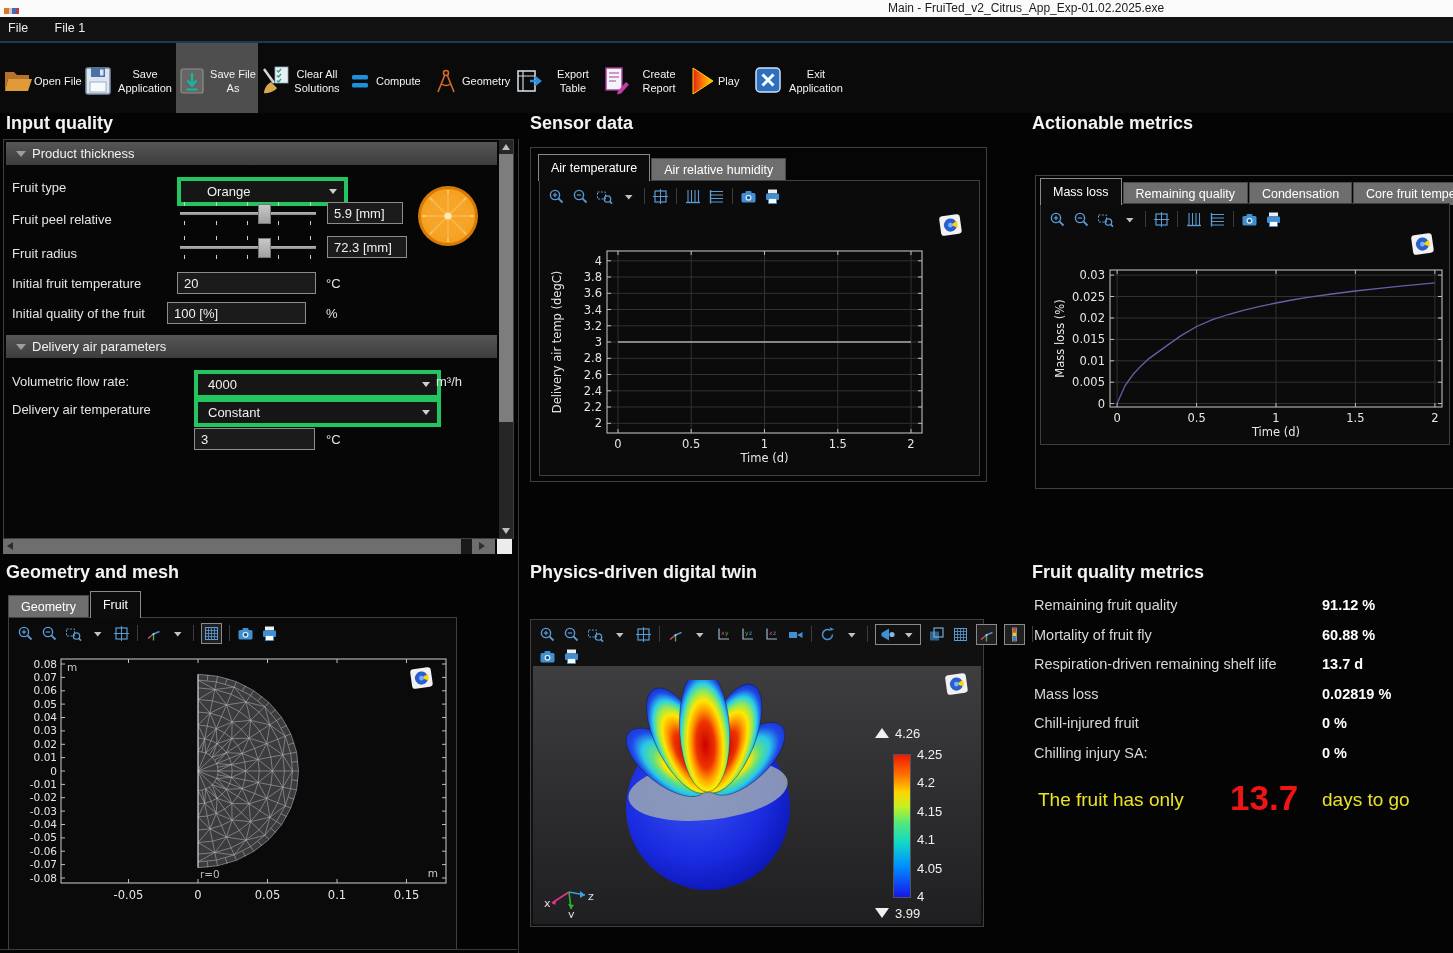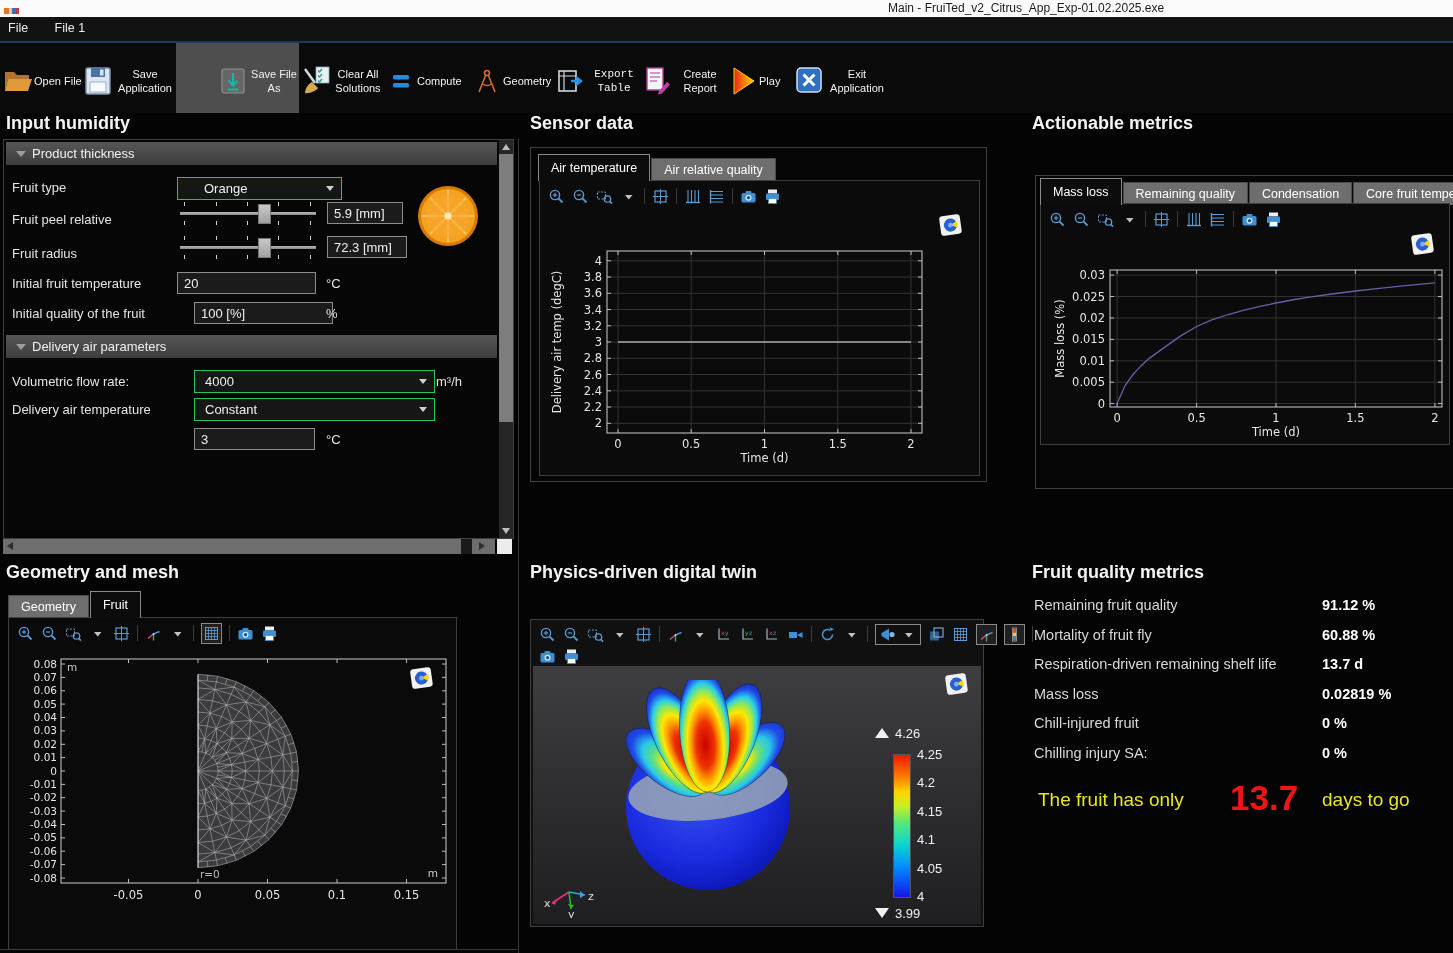--- a/index.html
+++ b/index.html
@@ -10,31 +10,31 @@
   .titlebar .title{position:absolute;left:888px;top:1px;font-size:12px;color:#1c1c1c;white-space:nowrap;}
   .app-icon{position:absolute;left:4px;top:3px;width:16px;height:11px;}
   
   .menubar{position:absolute;left:0;top:17px;right:0;height:24px;background:#121212;border-bottom:2px solid #1c3a55;}
   .menu-item{display:inline-block;padding:4px 11px 0 11px;font-size:12.5px;color:#ececec;cursor:default;}
   .menu-item:first-child{padding-left:8px;}
   
   .toolbar{position:absolute;left:0;top:43px;right:0;height:70px;background:#0a0a0a;display:flex;align-items:stretch;padding-left:2px;}
   .tool-btn{display:flex;flex-direction:row;align-items:center;padding-top:7px;font-size:11px;color:#f2f2f2;text-align:center;line-height:1.2;}
   .tool-btn svg{width:32px;height:32px;margin-bottom:2px;flex:none;}
-  .tool-btn.active{background:#4e4e4e;padding-left:41px;}
+  .tool-btn.active{background:#4e4e4e;}
   
   .sec-title{position:absolute;font-size:18px;font-weight:bold;color:#f4f4f4;white-space:nowrap;}
   
   .panel{position:absolute;border:1px solid #3f3f3f;background:#060606;}
   .sec-header{position:absolute;left:2px;right:16px;height:23px;background:linear-gradient(#565656,#3d3d3d);
               display:flex;align-items:center;font-size:13px;color:#f0f0f0;padding-left:26px;}
   .sec-header .tri{position:absolute;left:10px;top:9px;width:0;height:0;border-left:5px solid transparent;border-right:5px solid transparent;border-top:6px solid #9d9d9d;}
   .row-label{position:absolute;left:8px;font-size:13px;color:#e4e4e4;white-space:nowrap;}
   .unit{position:absolute;font-size:13px;color:#e4e4e4;}
-  .dd{position:absolute;height:21px;background:#161616;border:1px solid #22c55e;font-size:13px;color:#f0f0f0;display:flex;align-items:center;cursor:default;}
+  .dd{position:absolute;height:21px;background:#161616;border:4px solid #22c55e;font-size:13px;color:#f0f0f0;display:flex;align-items:center;cursor:default;}
   .dd .caret{position:absolute;right:7px;top:8px;width:0;height:0;border-left:4px solid transparent;border-right:4px solid transparent;border-top:5px solid #d0d0d0;}
   .vbox{position:absolute;height:20px;background:#1b1b1b;border:1px solid #8c8c8c;font-size:13px;color:#f0f0f0;display:flex;align-items:center;padding-left:6px;}
   .slider{position:absolute;width:136px;height:26px;}
   .slider .tick{position:absolute;width:1px;height:4px;background:#cfcfcf;}
   .slider .track{position:absolute;left:0;right:0;top:12px;height:3px;background:linear-gradient(#b8b8b8,#8a8a8a);}
   .slider .handle{position:absolute;top:4px;width:11px;height:18px;background:linear-gradient(#c8c8c8,#a0a0a0);border:1px solid #777;}
   
   .vscroll{position:absolute;right:0;top:0;width:14px;bottom:0;background:#262626;}
   .vscroll .thumb{position:absolute;left:0;right:0;top:14px;height:268px;background:#7d7d7d;}
   .vscroll .up,.vscroll .dn{position:absolute;left:3px;width:0;height:0;border-left:4px solid transparent;border-right:4px solid transparent;}
@@ -141,21 +141,21 @@
         <span>Compute</span>
       </div>
       <div class="tool-btn" style="width: 84px;">
         <svg viewBox="0 0 32 32">
           <circle cx="16" cy="8" r="2.5" fill="none" stroke="#d86b2a" stroke-width="1.6"></circle>
           <path d="M14.8 10 L8 27 M17.2 10 L24 27" stroke="#d86b2a" stroke-width="1.6" fill="none"></path>
           <path d="M11.5 19 q4.5 3 9 0" stroke="#d86b2a" stroke-width="1.4" fill="none"></path>
         </svg>
         <span>Geometry</span>
       </div>
-      <div class="tool-btn" style="width: 86px; font-family: Liberation Mono, monospace;">
+      <div class="tool-btn" style="width: 86px;">
         <svg viewBox="0 0 32 32">
           <rect x="4" y="6" width="17" height="20" fill="none" stroke="#cfd6dc" stroke-width="1.6"></rect>
           <path d="M4 11 h17 M9 6 v20" stroke="#cfd6dc" stroke-width="1.2"></path>
           <path d="M16 16 h9 m-4 -4 l5 4 -5 4" stroke="#2a8fe0" stroke-width="2.4" fill="none"></path>
         </svg>
         <span>Export Table</span>
       </div>
       <div class="tool-btn" style="width: 86px;">
         <svg viewBox="0 0 32 32">
           <rect x="6" y="3" width="16" height="22" fill="#f2f5f8" stroke="#b03a9a" stroke-width="1.4"></rect>
@@ -182,21 +182,21 @@
           <rect x="4" y="3" width="24" height="24" rx="4" fill="#2f6fc0" stroke="#cfe0f2" stroke-width="1.5"></rect>
           <path d="M10.5 9.5 L21.5 20.5 M21.5 9.5 L10.5 20.5" stroke="#fff" stroke-width="3"></path>
         </svg>
         <span>Exit Application</span>
       </div>
     </div>
 
   <div class="vdivider"></div>
   <div class="bline"></div>
 
-  <div class="sec-title" style="left:6px;top:113px;">Input humidity</div>
+  <div class="sec-title" style="left:6px;top:113px;">Input quality</div>
 
   <div class="panel" id="input-panel" style="left:3px;top:139px;width:509px;height:398px;">
     <div class="sec-header" style="top:2px;">
       <span class="tri"></span>
       <span>Product thickness</span>
     </div>
 
     <div class="row-label" style="top:40px;">Fruit type</div>
     <div class="dd" style="left:173px;top:37px;width:137px;padding-left:26px;">
       <span>Orange</span>
@@ -249,21 +249,21 @@
         <span class="track"></span>
         <span class="handle" style="left: calc(62% - 6px);"></span>
       </div>
     <div class="vbox" style="left:323px;top:96px;width:72px;">72.3 [mm]</div>
 
     <div class="row-label" style="top:136px;">Initial fruit temperature</div>
     <div class="vbox" style="left:173px;top:132px;width:131px;">20</div>
     <div class="unit" style="left:322px;top:136px;">°C</div>
 
     <div class="row-label" style="top:166px;">Initial quality of the fruit</div>
-    <div class="vbox" style="left:190px;top:162px;width:131px;">100 [%]</div>
+    <div class="vbox" style="left:163px;top:162px;width:131px;">100 [%]</div>
     <div class="unit" style="left:322px;top:166px;">%</div>
 
     <div class="sec-header" style="top:195px;">
       <span class="tri"></span>
       <span>Delivery air parameters</span>
     </div>
 
     <div class="row-label" style="top:234px;">Volumetric flow rate:</div>
     <div class="dd" style="left:190px;top:230px;width:229px;padding-left:10px;">
       <span>4000</span>
@@ -620,21 +620,21 @@
             <path d="M10.5 11 L16.5 8 A6.5 6.5 0 0 1 16.5 14 Z" fill="#ffd400"></path>
             <circle cx="10.5" cy="11" r="2.2" fill="#7fb0ff"></circle>
           </g>
         </svg></span>
   </div>
 
   <div class="sec-title" style="left:530px;top:113px;">Sensor data</div>
   <div class="panel" id="sensor-outer" style="left:530px;top:147px;width:455px;height:333px;background:#050505;">
     <div class="tabs" id="sensor-tabs" style="left:7px;top:6px;">
         <div class="tab active">Air temperature</div>
-        <div class="tab">Air relative quality</div>
+        <div class="tab">Air relative humidity</div>
       </div>
     <div class="panel" style="left:8px;top:32px;width:439px;height:294px;background:#0b0b0b;">
       <div class="plot-toolbar" id="sensor-toolbar" style="left:8px;top:4px;">
           <span class="tb-icon">
             <svg viewBox="0 0 17 17">
               <circle cx="7" cy="7" r="4.6" fill="none" stroke="#5b9bd5" stroke-width="1.4"></circle>
               <line x1="10.4" y1="10.4" x2="14.5" y2="14.5" stroke="#5b9bd5" stroke-width="1.8"></line>
               <line x1="4.8" y1="7" x2="9.2" y2="7" stroke="#5b9bd5" stroke-width="1.2"></line>
               <line x1="7" y1="4.8" x2="7" y2="9.2" stroke="#5b9bd5" stroke-width="1.2"></line>
             </svg>

